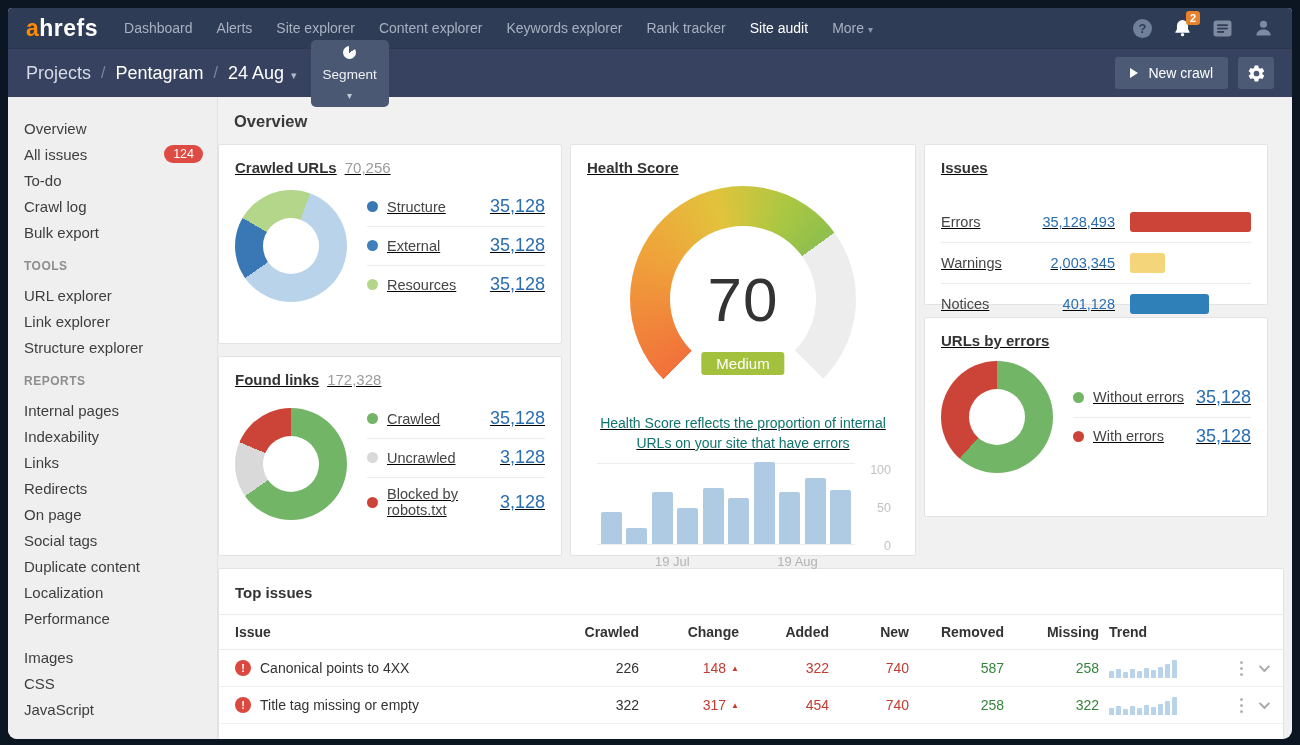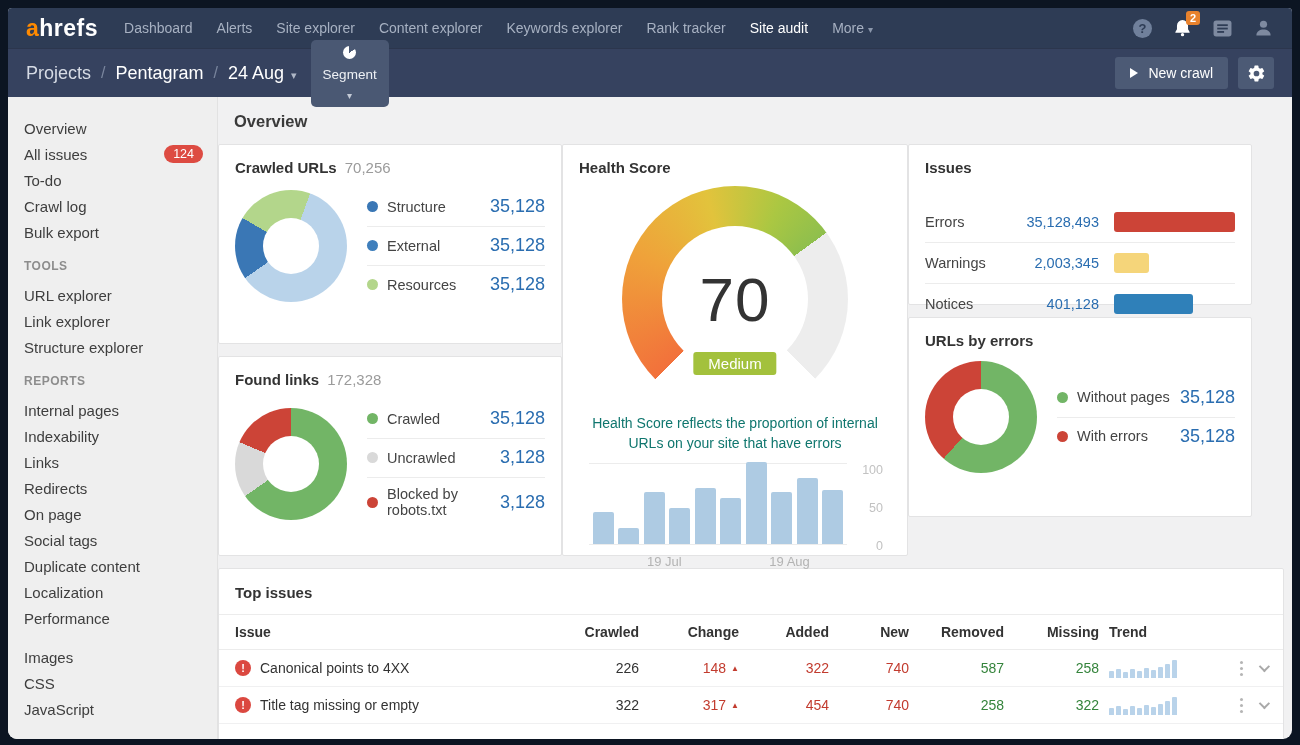--- a/index.html
+++ b/index.html
@@ -41,21 +41,21 @@
   .sidebar { width:210px; flex:none; background:#efefef; border-right:1px solid #e2e2e2; padding:18px 0 0 16px; overflow:hidden; }
   .side-item { font-size:15px; color:#3e3e3e; height:26px; display:flex; align-items:center; cursor:pointer; padding-right:14px; }
   .side-item .side-label { flex:none; }
   .side-badge { margin-left:auto; background:#dd4b42; color:#fff; border-radius:10px; font-size:12.5px; padding:2px 9px; line-height:14px; }
   .side-section { font-size:12px; font-weight:bold; color:#8d8d8d; letter-spacing:.5px; margin:14px 0 9px; }
   .side-gap { height:13px; }
 
   .content { flex:1; min-width:0; padding:12px 8px 0 0; overflow:hidden; }
   .page-title { font-size:16.5px; font-weight:bold; color:#3a3a3a; margin:3px 0 13px 16px; }
 
-  .cards-row { display:flex; gap:0; }
+  .cards-row { display:flex; gap:8px;text-decoration:underline; }
   .col { width:344px; flex:none; display:flex; flex-direction:column; gap:12px; }
   .col.mid { width:346px; }
   .card { background:#fff; border:1px solid #e3e3e4; border-radius:2px; padding:14px 16px; }
   .card-title-row { display:flex; align-items:baseline; gap:8px; }
   .card-title { font-size:15px; font-weight:bold; color:#333; }
   .card-total { font-size:15px; color:#9b9b9b; }
 
   
   .card.donut-card { height:200px; }
   .donut-body { display:flex; align-items:center; margin-top:12px; }
@@ -393,21 +393,21 @@
 
           <div class="card donut-card">
             <div class="card-title-row">
               <span class="card-title">URLs by errors</span>
             </div>
             <div class="donut-body">
               <div class="donut" id="donut-errors" style="background: conic-gradient(rgb(114, 181, 102) 0deg, rgb(114, 181, 102) 222deg, rgb(204, 68, 55) 222deg, rgb(204, 68, 55) 360deg);"></div>
               <div class="legend" id="legend-errors">
                   <div class="legend-row">
        <span class="dot" style="background:#72b566"></span>
-       <span class="legend-label">Without pages</span>
+       <span class="legend-label">Without errors</span>
        <a class="legend-value">35,128</a>
      </div>
                   <div class="legend-row">
        <span class="dot" style="background:#cc4437"></span>
        <span class="legend-label">With errors</span>
        <a class="legend-value">35,128</a>
      </div>
                 </div>
             </div>
           </div>

